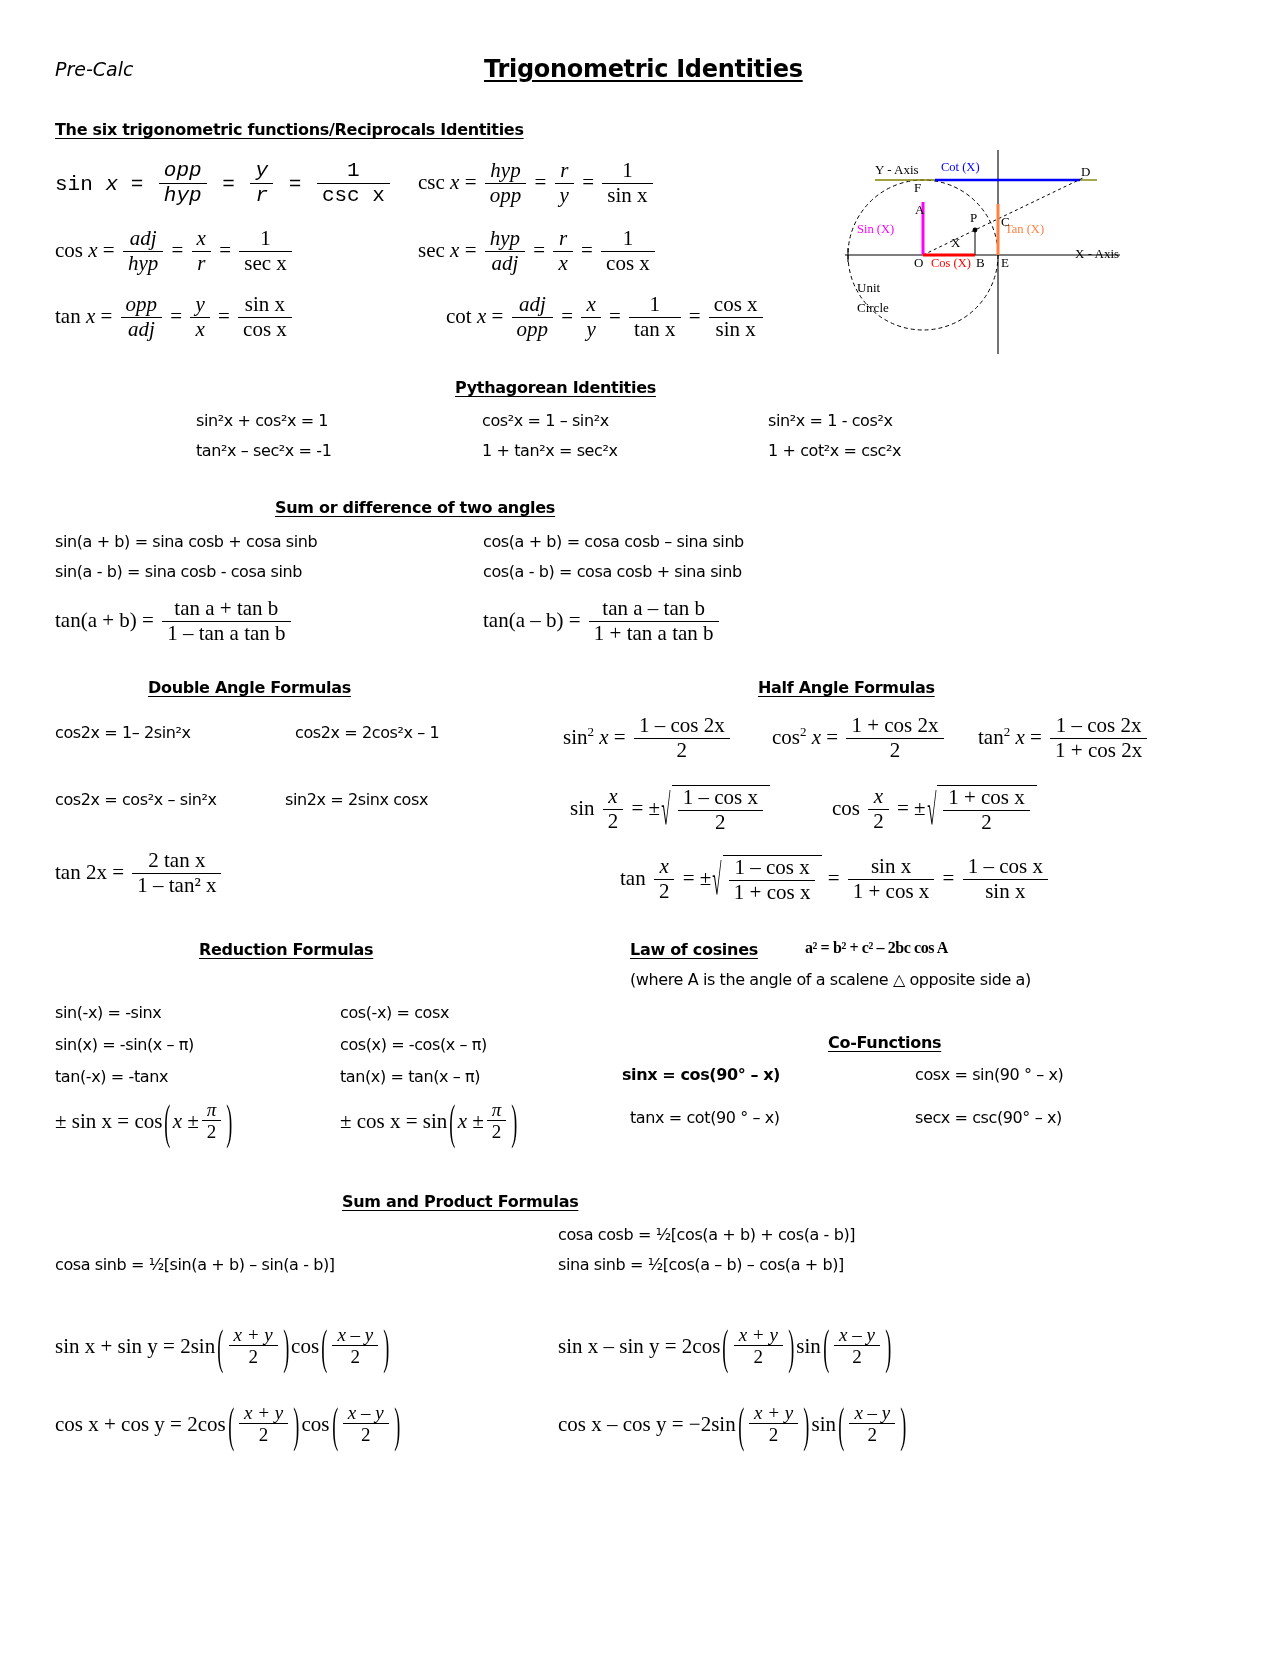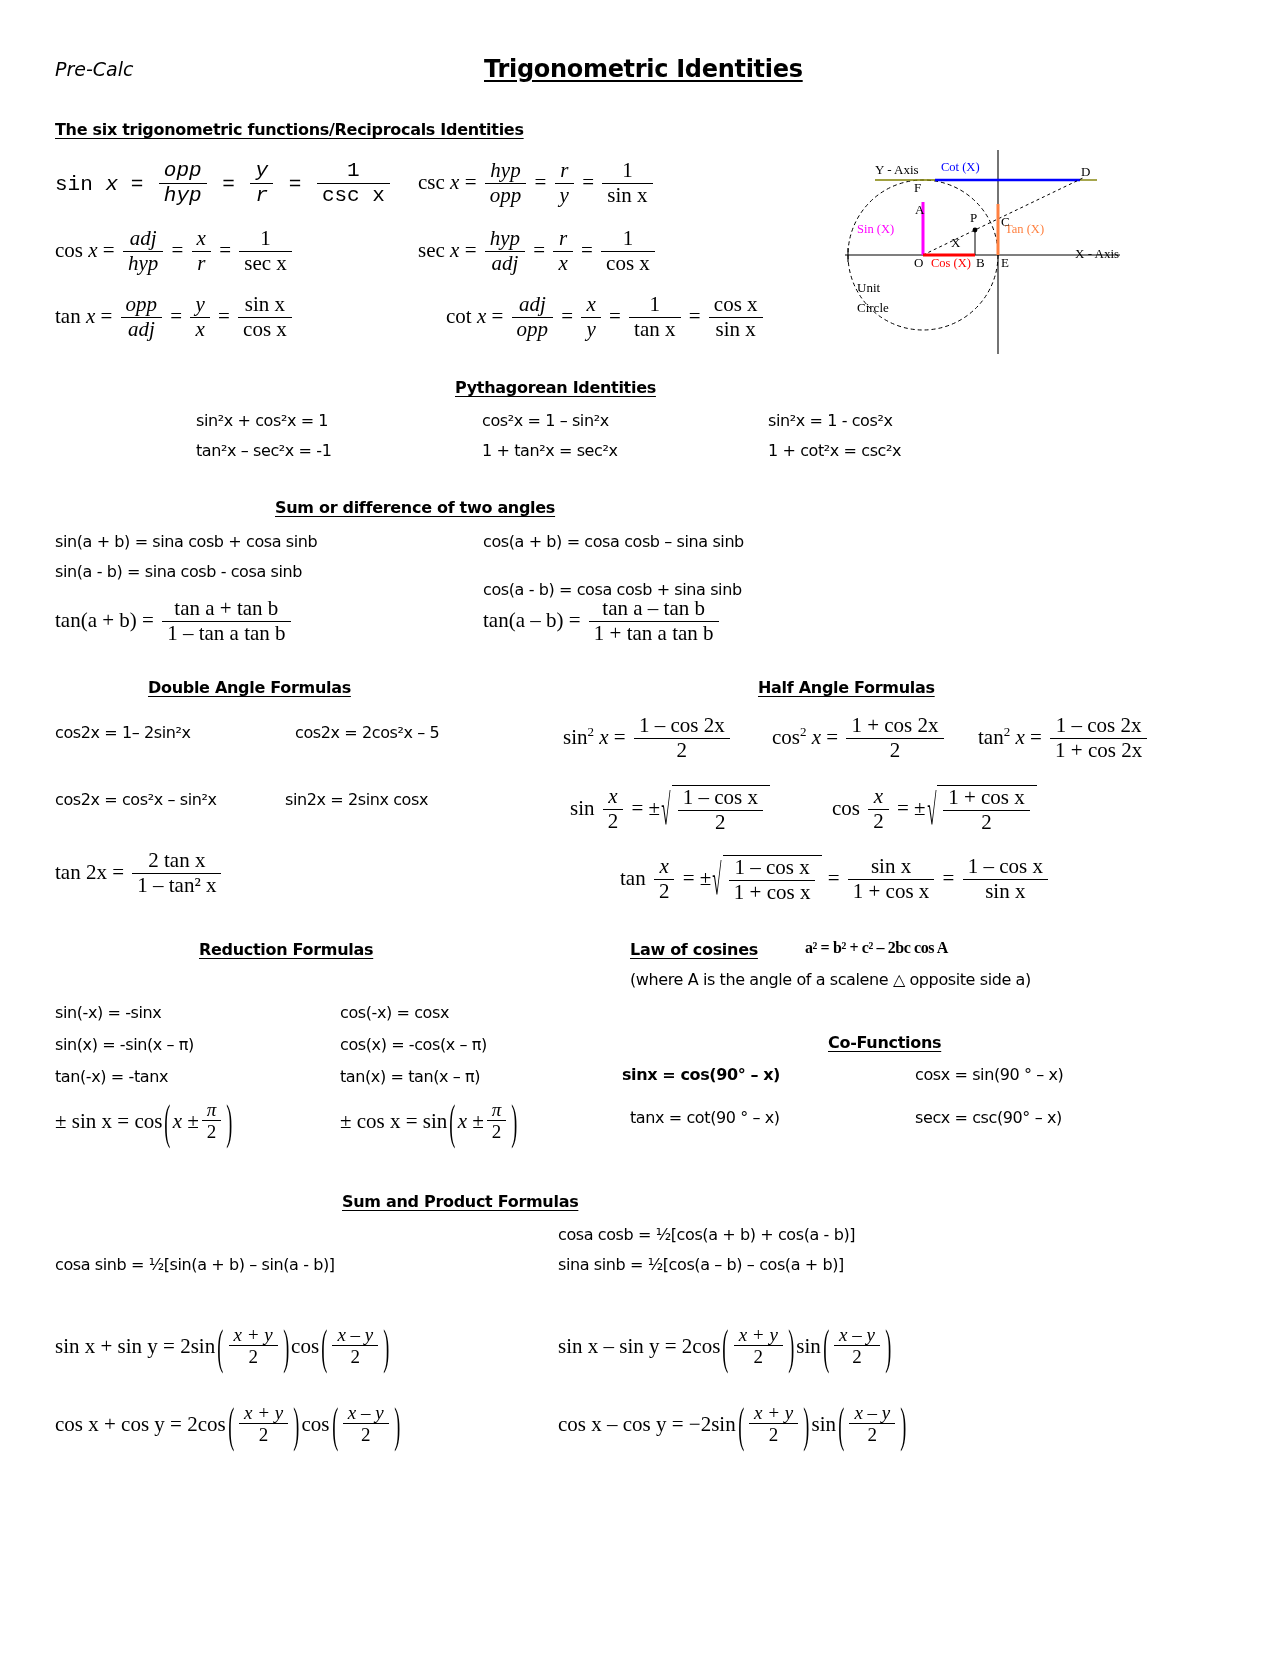--- a/index.html
+++ b/index.html
@@ -193,34 +193,34 @@
   <div class="abs body-f" style="left:482px; top:411px;">cos²x = 1 – sin²x</div>
   <div class="abs body-f" style="left:768px; top:411px;">sin²x = 1 - cos²x</div>
   <div class="abs body-f" style="left:196px; top:441px;">tan²x – sec²x = -1</div>
   <div class="abs body-f" style="left:482px; top:441px;">1 + tan²x = sec²x</div>
   <div class="abs body-f" style="left:768px; top:441px;">1 + cot²x = csc²x</div>
 
   <div class="abs sec-head" style="left:275px; top:498px;">Sum or difference of two angles</div>
   <div class="abs body-f" style="left:55px; top:532px;">sin(a + b) = sina cosb + cosa sinb</div>
   <div class="abs body-f" style="left:55px; top:562px;">sin(a - b) = sina cosb - cosa sinb</div>
   <div class="abs body-f" style="left:483px; top:532px;">cos(a + b) = cosa cosb – sina sinb</div>
-  <div class="abs body-f" style="left:483px; top:580px;">cos(a - b) = cosa cosb + sina sinb</div>
+  <div class="abs body-f" style="left:483px; top:562px;">cos(a - b) = cosa cosb + sina sinb</div>
 
   <div class="abs math" style="left:55px; top:598px;">
     <span class="rm">tan(a + b) =</span>
     <span class="frac"><span class="num rm">tan a + tan b</span><span class="den rm">1 – tan a tan b</span></span>
   </div>
   <div class="abs math" style="left:483px; top:598px;">
     <span class="rm">tan(a – b) =</span>
     <span class="frac"><span class="num rm">tan a – tan b</span><span class="den rm">1 + tan a tan b</span></span>
   </div>
 
   <div class="abs sec-head" style="left:148px; top:678px;">Double Angle Formulas</div>
   <div class="abs body-f" style="left:55px; top:723px;">cos2x = 1– 2sin²x</div>
-  <div class="abs body-f" style="left:295px; top:723px;">cos2x = 2cos²x – 5</div>
+  <div class="abs body-f" style="left:295px; top:723px;">cos2x = 2cos²x – 1</div>
   <div class="abs body-f" style="left:55px; top:790px;">cos2x = cos²x – sin²x</div>
   <div class="abs body-f" style="left:285px; top:790px;">sin2x = 2sinx cosx</div>
 
   <div class="abs math" style="left:55px; top:850px;">
     <span class="rm">tan 2x =</span>
     <span class="frac"><span class="num rm">2 tan x</span><span class="den rm">1 – tan² x</span></span>
   </div>
 
   <div class="abs sec-head" style="left:758px; top:678px;">Half Angle Formulas</div>
 

